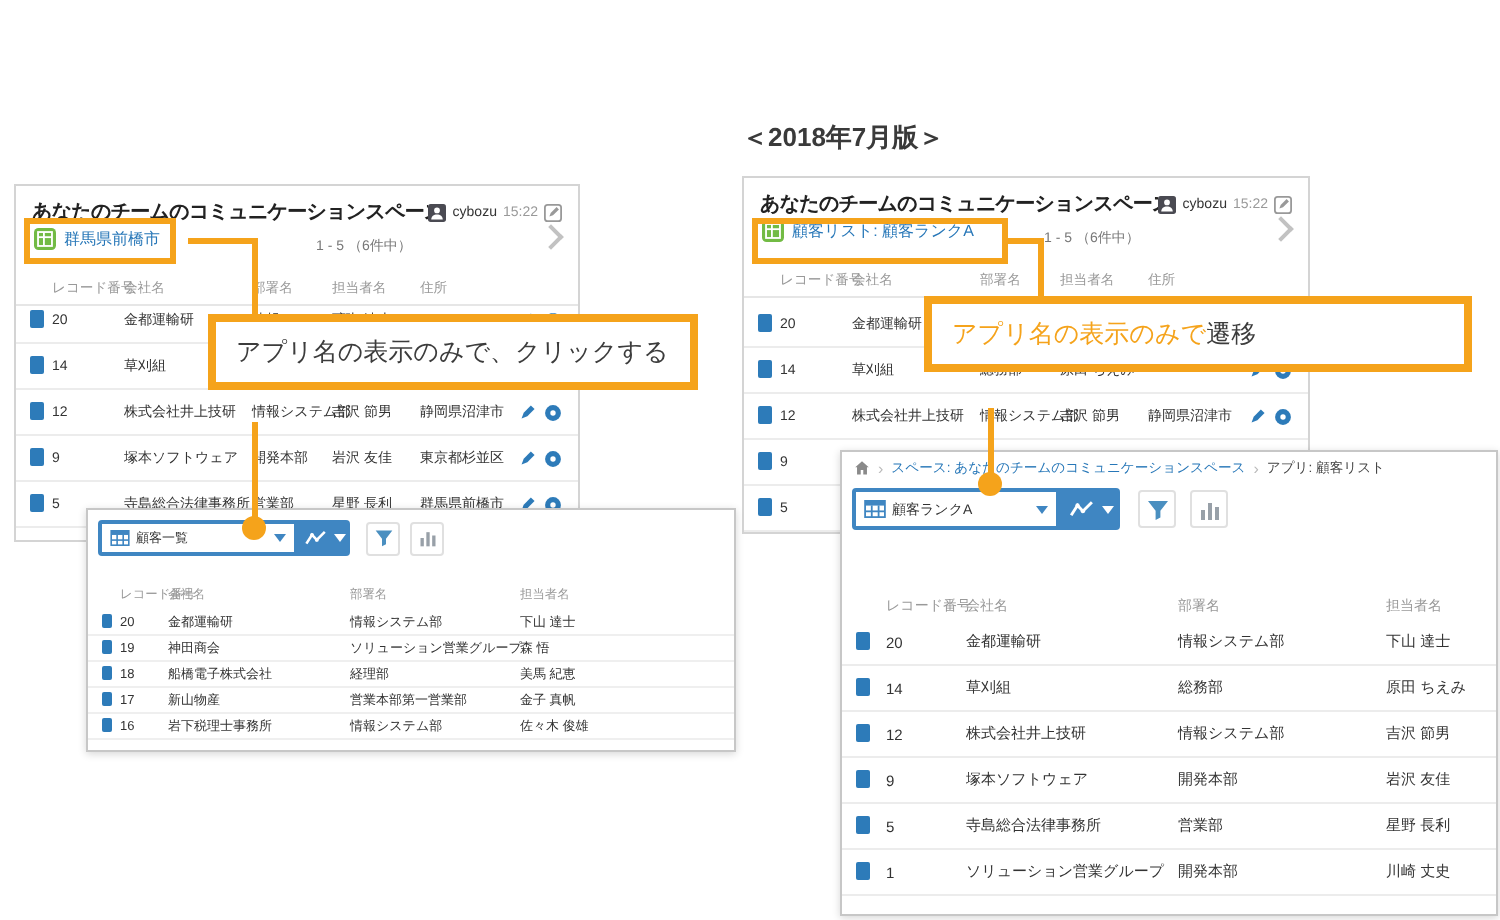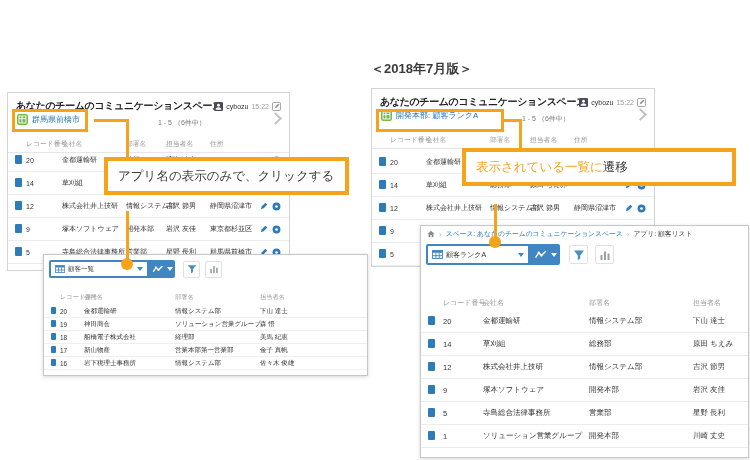--- a/index.html
+++ b/index.html
@@ -353,21 +353,21 @@
     </div>
     <div class="applink">
       <span class="icn">
         <svg width="11" height="11" viewBox="0 0 12 12">
             <rect width="12" height="12" rx="2.5" fill="#72BB44"></rect>
             <rect x="2.2" y="2.2" width="7.6" height="7.6" fill="none" stroke="#fff" stroke-width="1"></rect>
             <line x1="2.2" y1="5" x2="9.8" y2="5" stroke="#fff"></line>
             <line x1="5.4" y1="2.2" x2="5.4" y2="9.8" stroke="#fff"></line>
           </svg>
       </span>
-      <span>開発本部: 顧客ランクA</span>
+      <span>顧客リスト: 顧客ランクA</span>
     </div>
     <span class="pg">1 - 5 （6件中）</span>
     <i class="pgch"></i>
 
     <div class="mhead" style="top:46px;">
       <span class="c ic"></span>
       <span class="c no">レコード番号</span>
       <span class="c co">会社名</span>
       <span class="c de">部署名</span>
       <span class="c pe">担当者名</span>
@@ -570,18 +570,18 @@
   <div class="callout" style="left:104px; top:157px; width:245px;">
     <div>アプリ名の表示のみで、クリックする</div>
   </div>
   <div class="oline" style="left:126px; top:211px; width:3px; height:52px;"></div>
   <div class="odot" style="left:121px; top:258px;"></div>
 
   <div class="obox" style="left:376px; top:109px; width:128px; height:23px;"></div>
   <div class="oline" style="left:504px; top:119px; width:18px; height:3px;"></div>
   <div class="oline" style="left:519px; top:119px; width:3px; height:31px;"></div>
   <div class="callout" style="left:462px; top:148px; width:274px;">
-    <div><span class="hl">表示されている一覧に</span><span>遷移</span></div>
+    <div><span class="hl">アプリ名の表示のみで</span><span>遷移</span></div>
   </div>
   <div class="oline" style="left:494px; top:204px; width:3px; height:36px;"></div>
   <div class="odot" style="left:489px; top:236px;"></div>
 
 </div>
 
 </body></html>

